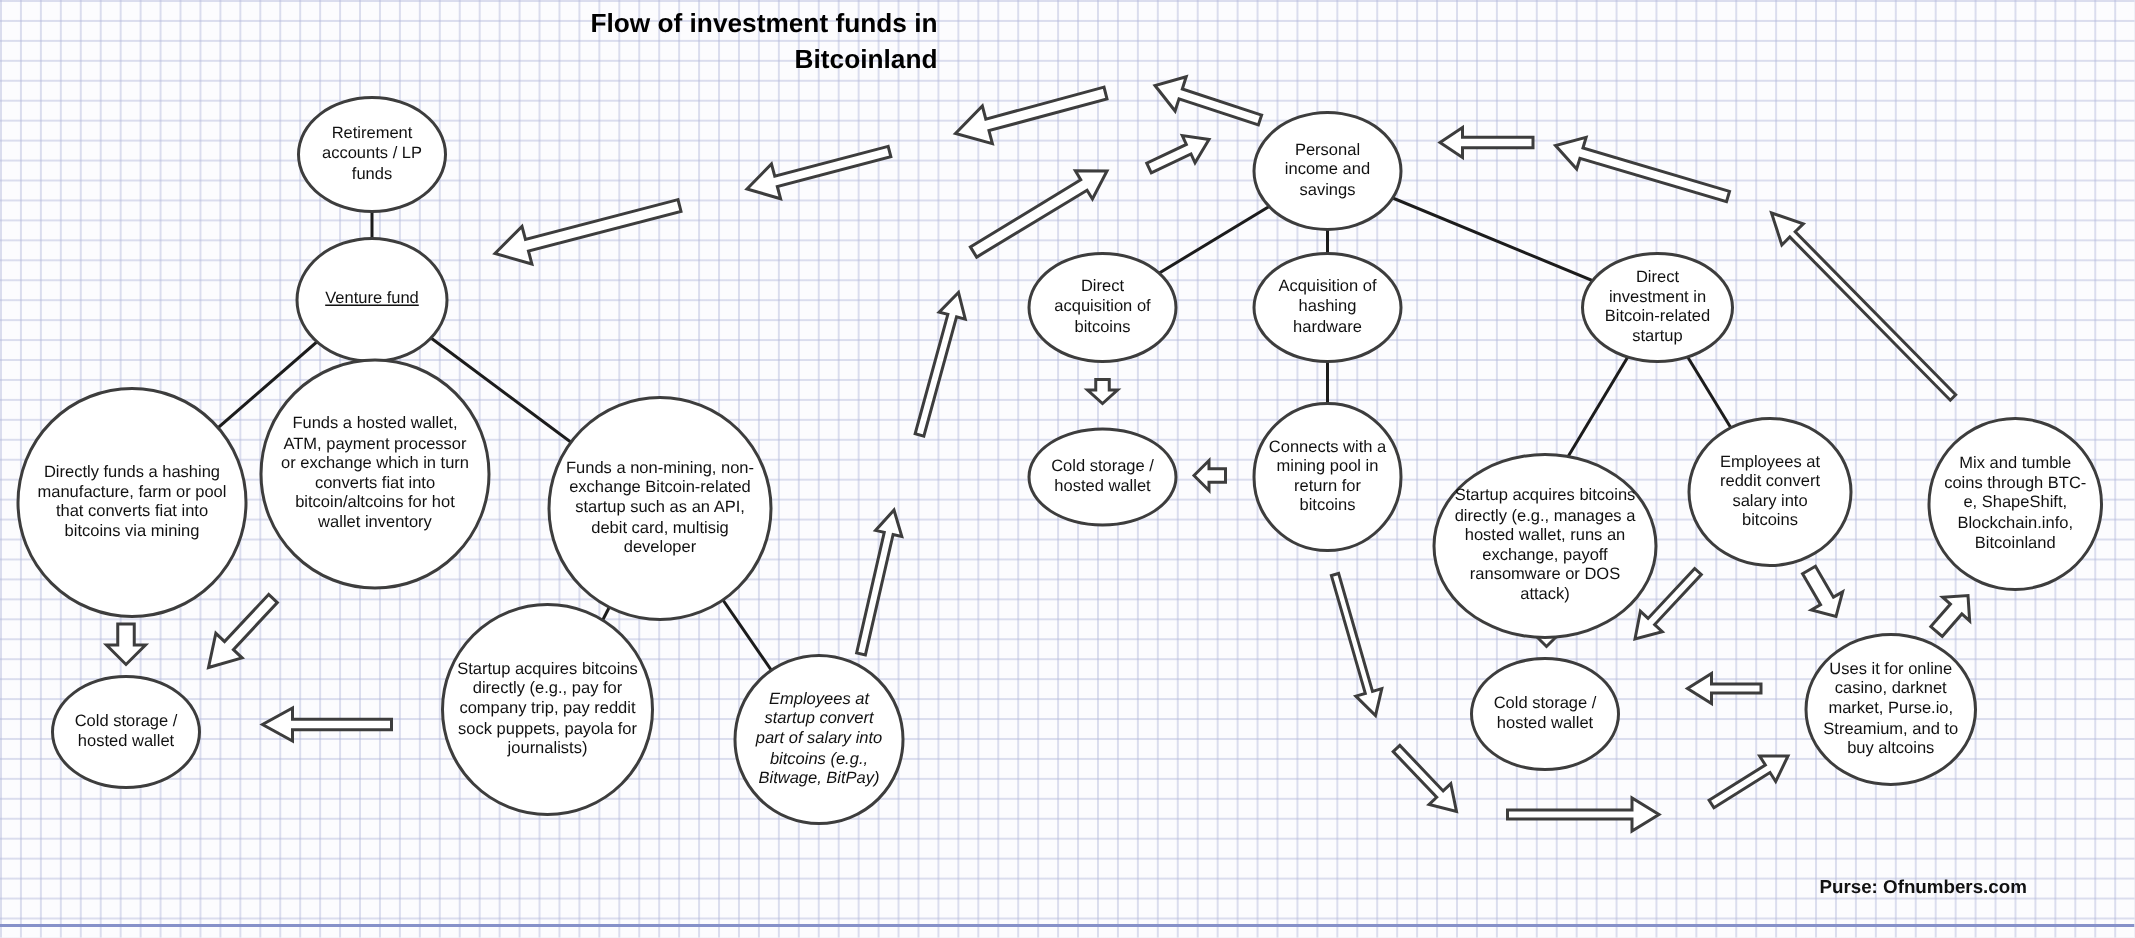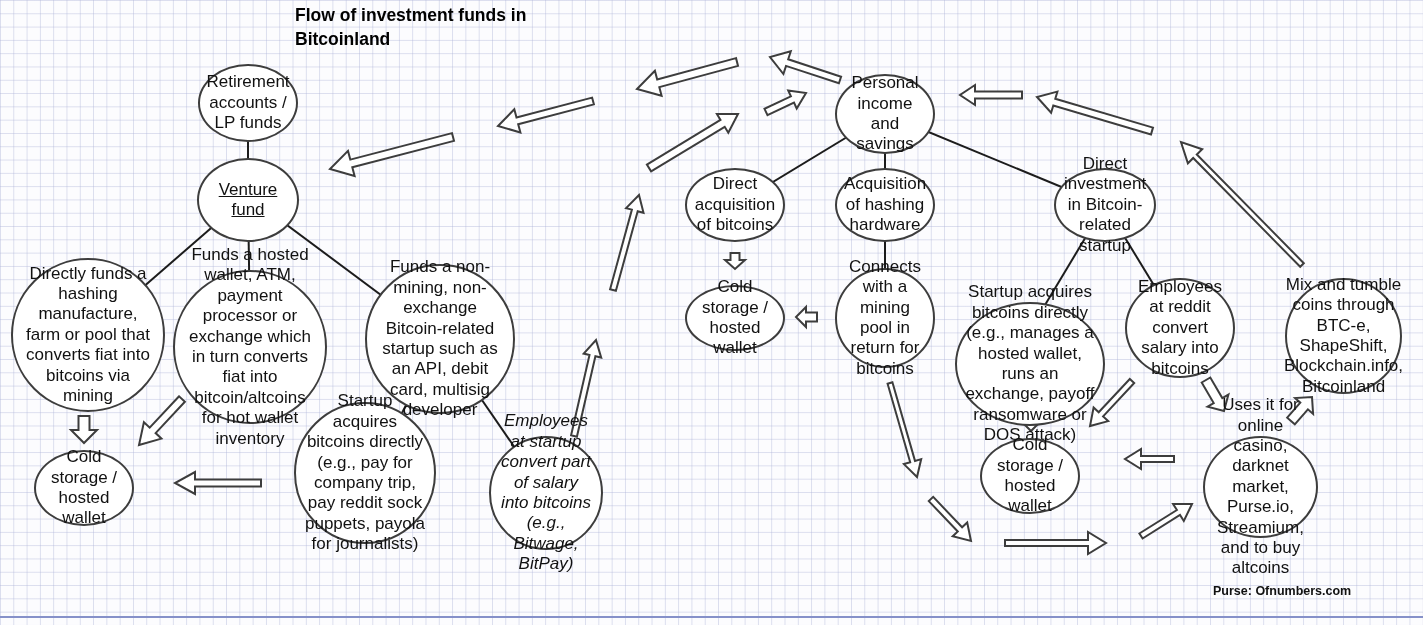--- a/index.html
+++ b/index.html
@@ -9,38 +9,38 @@
     overflow:hidden;
     background-color:#fcfcfe;
     background-image:
       linear-gradient(to right, rgba(178,184,218,.45) 1px, transparent 1px),
       linear-gradient(to bottom, rgba(178,184,218,.45) 1px, transparent 1px);
     background-size:13.3px 13.3px;
     font-family:"Liberation Sans","DejaVu Sans",sans-serif;
   }
   #diagram-title{
     position:absolute;left:295px;top:4px;width:330px;
-    margin:0;text-align:left;
+    margin:0;text-align:right;
     font-size:17.5px;font-weight:bold;color:#000;line-height:1.35;
   }
   #source-credit{
     position:absolute;left:1213px;top:584px;width:200px;
     font-size:12.5px;font-weight:bold;color:#111;
   }
   #links{position:absolute;left:0;top:0;}
   .node{
     position:absolute;
     border:2px solid #3d3d3d;
     border-radius:50%;
     background:#ffffff;
     display:flex;align-items:center;justify-content:center;
     text-align:center;
     box-sizing:border-box;
     color:#111111;
-    font-size:17px;line-height:1.2;
+    font-size:11px;line-height:1.2;
     padding:8px;
   }
   #bottom-line{
     position:absolute;left:0;top:616px;width:1423px;height:2px;
     background:#8691c9;
   }
 </style>
 </head>
 <body>
 
@@ -87,21 +87,21 @@
   <div id="nodes">
       <div class="node" style="left: 198px; top: 64px; width: 100px; height: 78px;">
         <span>Retirement accounts / LP funds</span>
       </div>
       <div class="node" style="left: 197px; top: 158px; width: 102px; height: 84px; text-decoration: underline;">
         <span>Venture fund</span>
       </div>
       <div class="node" style="left: 11px; top: 258px; width: 154px; height: 154px;">
         <span>Directly funds a hashing manufacture, farm or pool that converts fiat into bitcoins via mining</span>
       </div>
-      <div class="node" style="left: 173px; top: 270px; width: 154px; height: 154px;">
+      <div class="node" style="left: 173px; top: 239px; width: 154px; height: 154px;">
         <span>Funds a hosted wallet, ATM, payment processor or exchange which in turn converts fiat into bitcoin/altcoins for hot wallet inventory</span>
       </div>
       <div class="node" style="left: 365px; top: 264px; width: 150px; height: 150px;">
         <span>Funds a non-mining, non-exchange Bitcoin-related startup such as an API, debit card, multisig developer</span>
       </div>
       <div class="node" style="left: 34px; top: 450px; width: 100px; height: 76px;">
         <span>Cold storage / hosted wallet</span>
       </div>
       <div class="node" style="left: 294px; top: 402px; width: 142px; height: 142px;">
         <span>Startup acquires bitcoins directly (e.g., pay for company trip, pay reddit sock puppets, payola for journalists)</span>
@@ -132,20 +132,20 @@
       </div>
       <div class="node" style="left: 1125px; top: 278px; width: 110px; height: 100px;">
         <span>Employees at reddit convert salary into bitcoins</span>
       </div>
       <div class="node" style="left: 1285px; top: 278px; width: 117px; height: 116px;">
         <span>Mix and tumble coins through BTC-e, ShapeShift, Blockchain.info, Bitcoinland</span>
       </div>
       <div class="node" style="left: 980px; top: 438px; width: 100px; height: 76px;">
         <span>Cold storage / hosted wallet</span>
       </div>
-      <div class="node" style="left: 1203px; top: 436px; width: 115px; height: 102px;">
+      <div class="node" style="left: 1203px; top: 422px; width: 115px; height: 102px;">
         <span>Uses it for online casino, darknet market, Purse.io, Streamium, and to buy altcoins</span>
       </div>
     </div>
   <h1 id="diagram-title">Flow of investment funds in Bitcoinland</h1>
   <div id="source-credit">Purse: Ofnumbers.com</div>
   <div id="bottom-line"></div>
 </div>
 
 </body></html>

